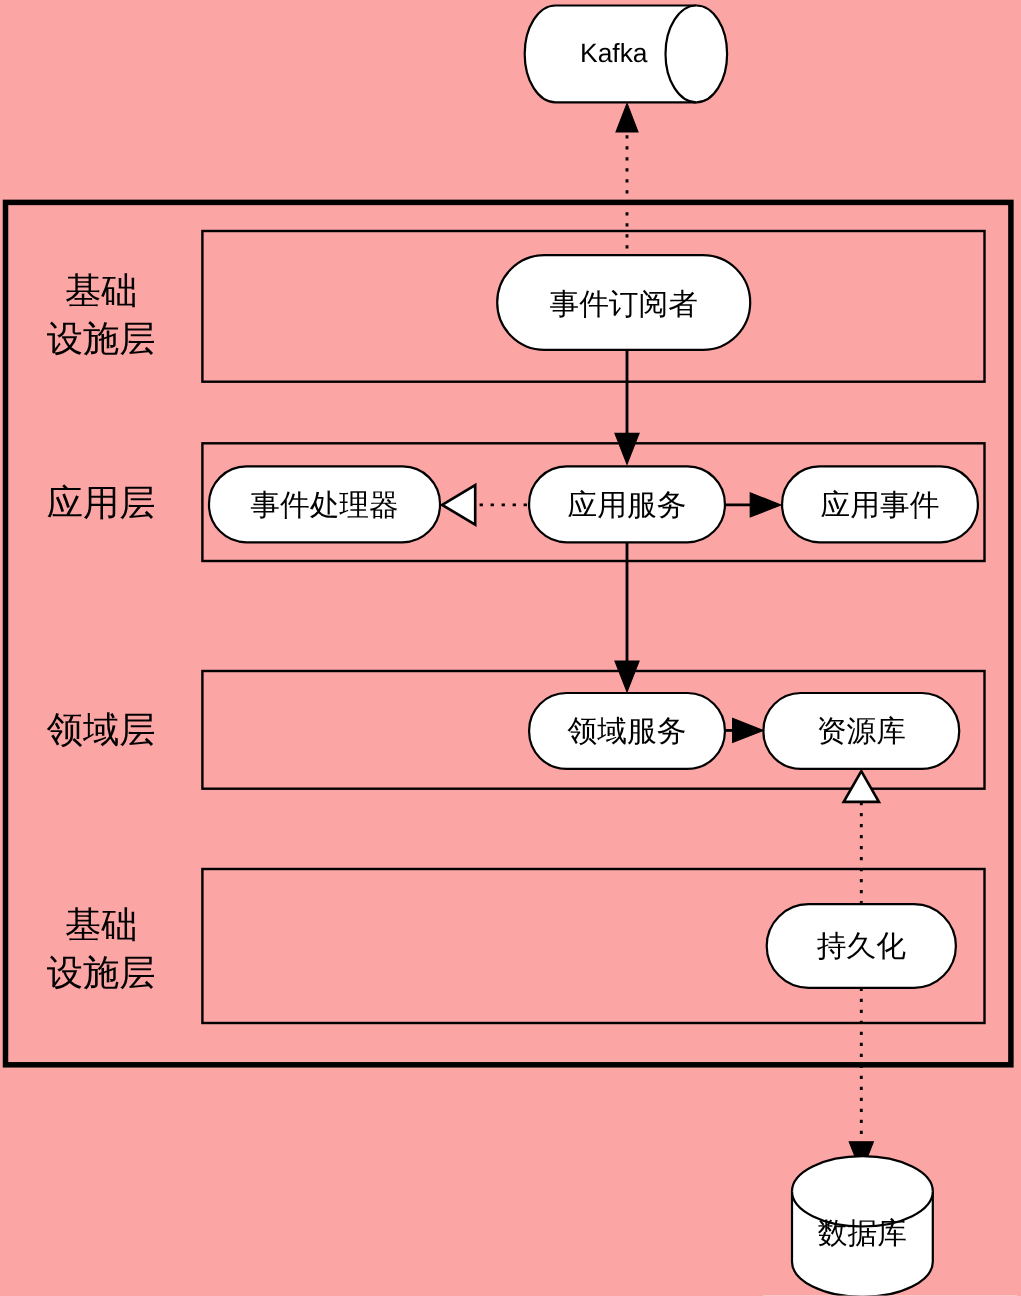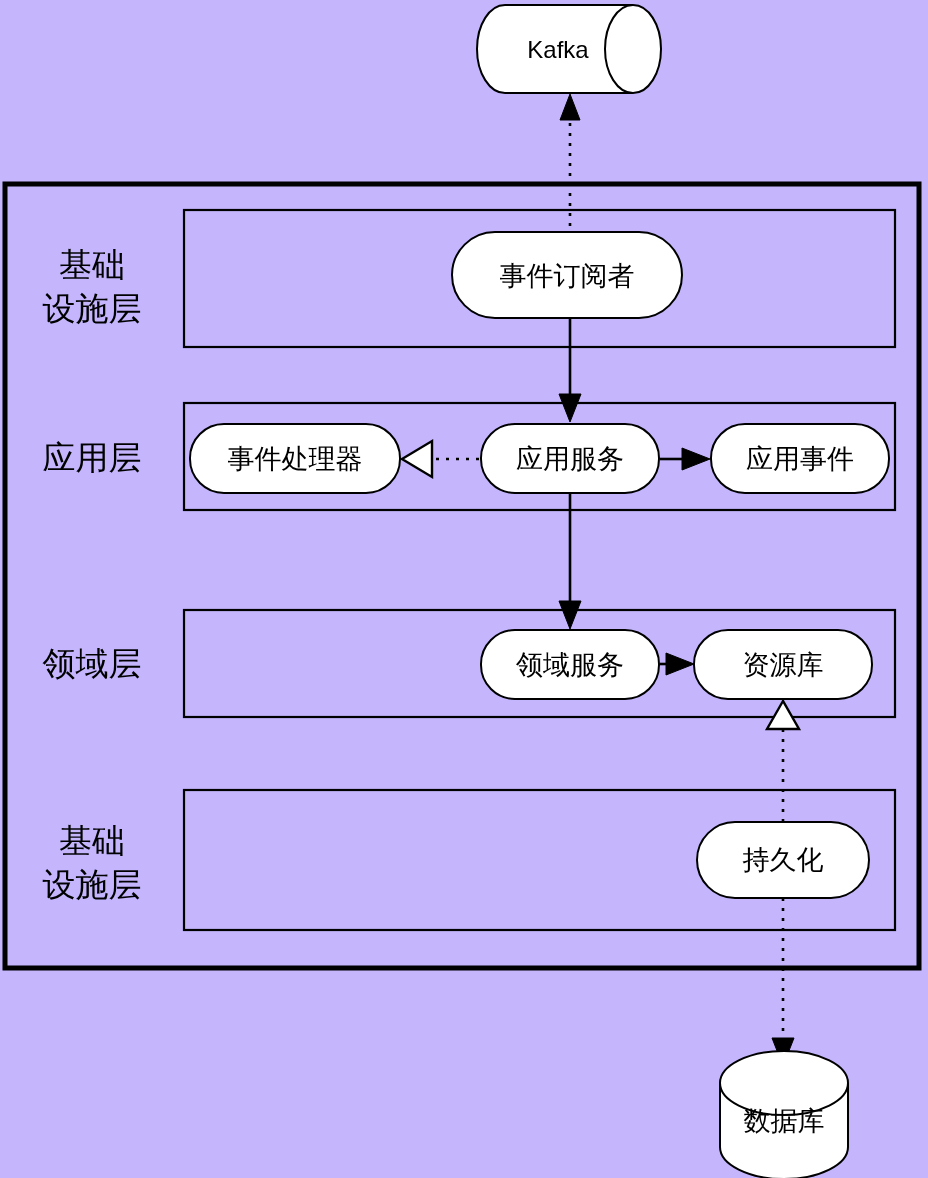--- a/index.html
+++ b/index.html
@@ -7,21 +7,21 @@
     padding: 0;
     background: #ffffff;
   }
   body {
     font-family: "Liberation Sans", "DejaVu Sans", sans-serif;
   }
   #diagram-root {
     position: relative;
     width: 928px;
     height: 1178px;
-    background: #c4b5fd;
+    background: #fca5a5;
     overflow: hidden;
   }
   svg#arch-svg {
     position: absolute;
     top: 0;
     left: 0;
     width: 928px;
     height: 1178px;
     display: block;
   }

